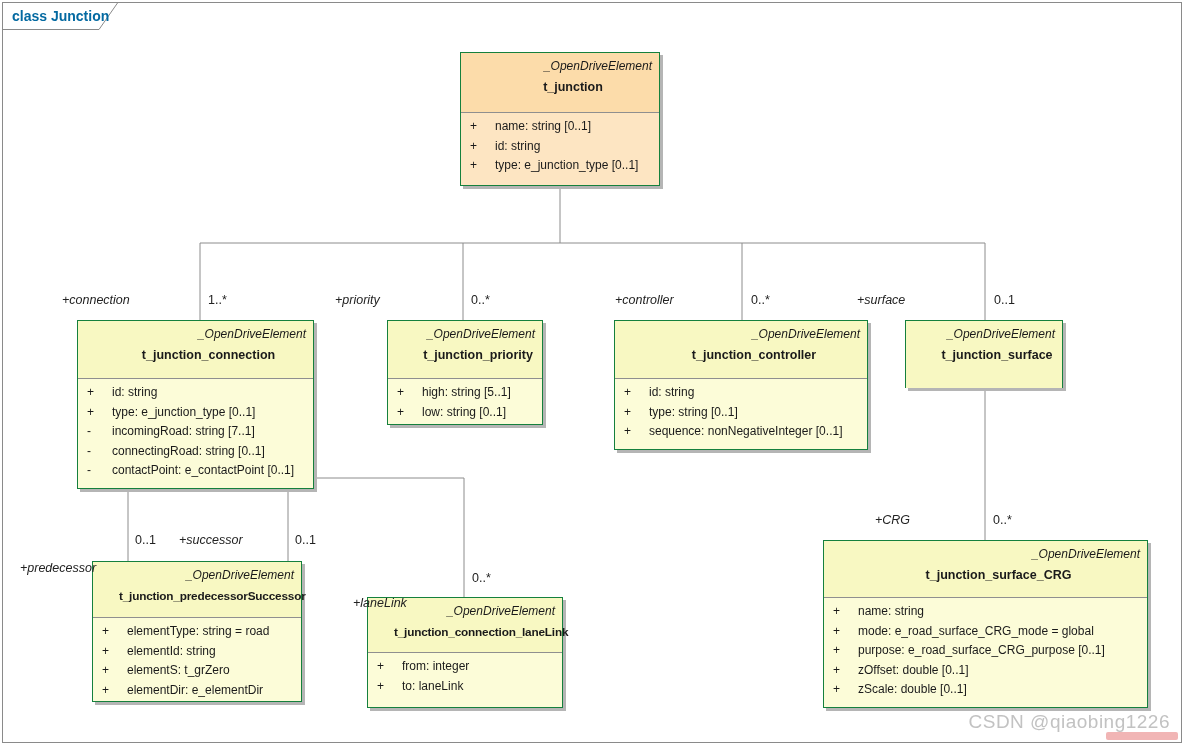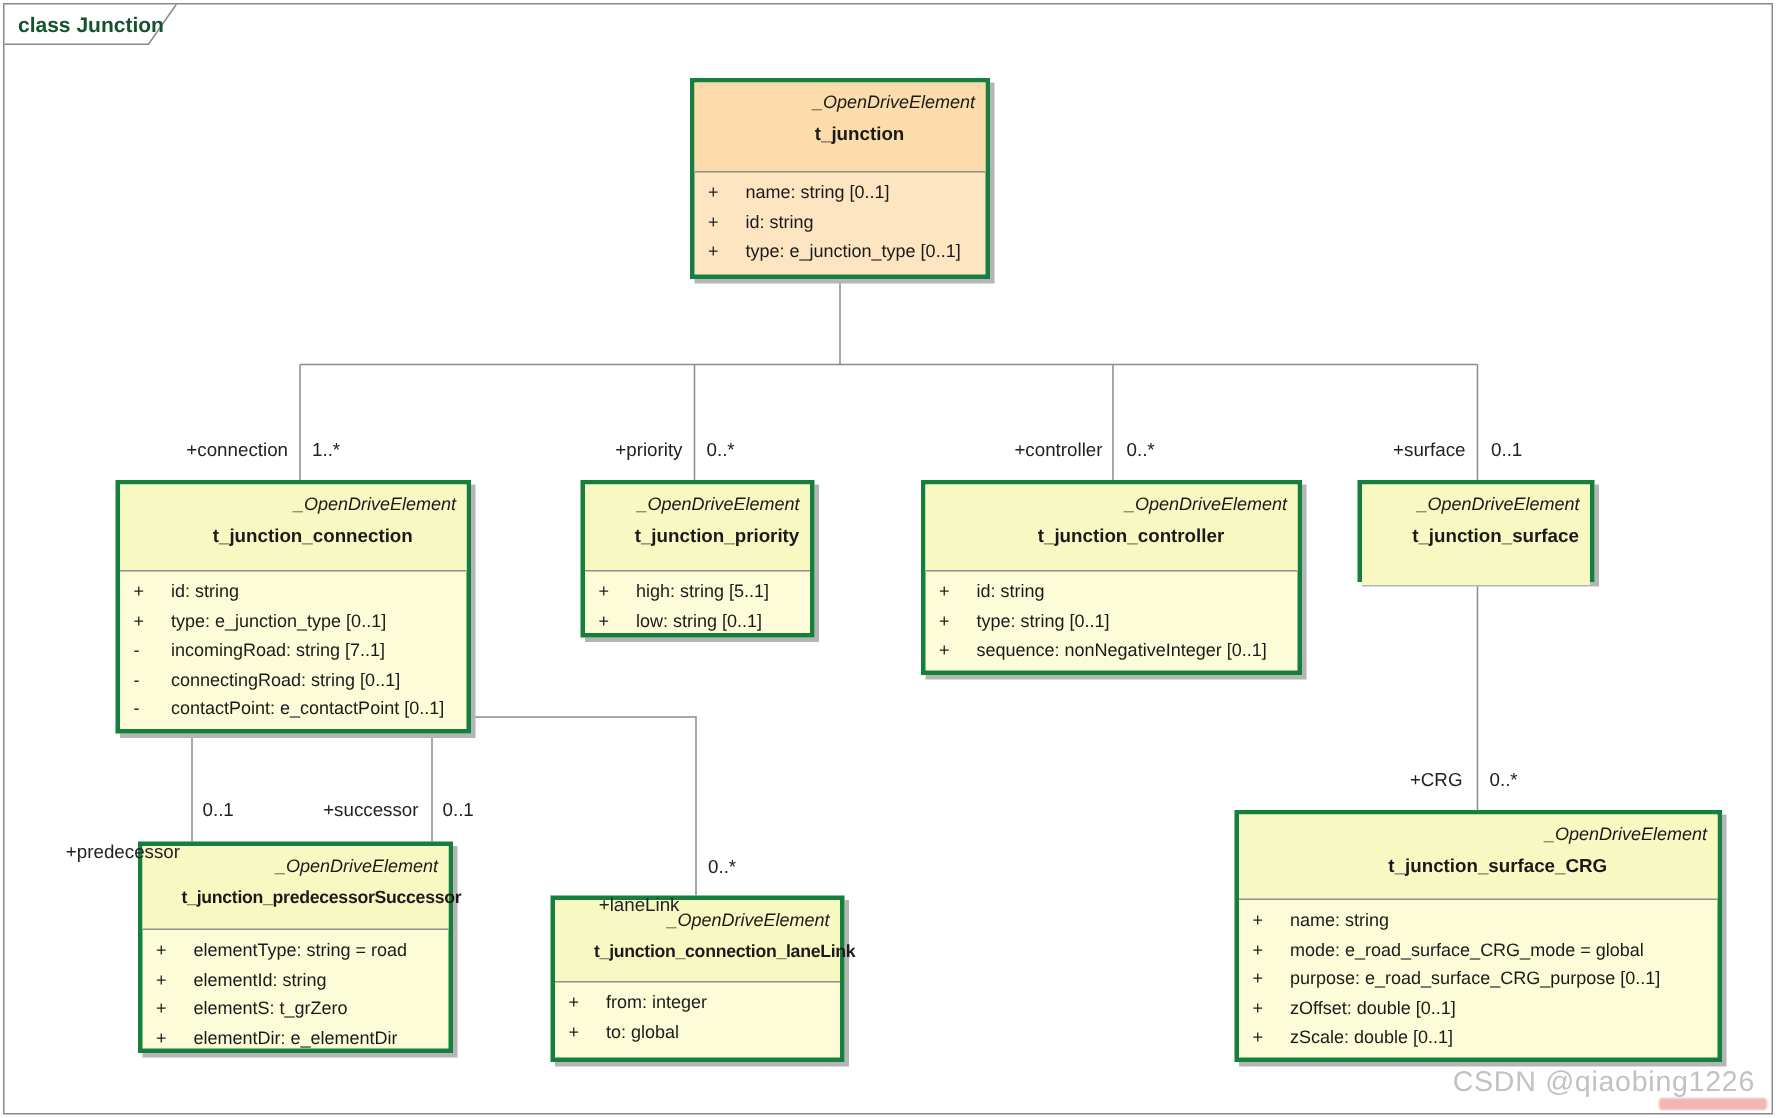--- a/index.html
+++ b/index.html
@@ -2,24 +2,24 @@
 <html><head>
 <meta charset="utf-8">
 <style>
   html,body{margin:0;padding:0;background:#fff;}
   .canvas{
     position:relative;width:1184px;height:745px;background:#ffffff;
     font-family:"Liberation Sans",sans-serif;color:#1a1a1a;overflow:hidden;
   }
   .lines{position:absolute;left:0;top:0;pointer-events:none;}
   .frame-tab-label{
-    position:absolute;left:12px;top:8px;font-size:14px;font-weight:bold;color:#14532d;
+    position:absolute;left:12px;top:8px;font-size:14px;font-weight:bold;color:#0369a1;
   }
   .uml-box{
-    position:absolute;border:3px solid #15803d;box-shadow:3px 3px 0 #b5b5b5;
+    position:absolute;border:1px solid #15803d;box-shadow:3px 3px 0 #b5b5b5;
     box-sizing:border-box;
   }
   .yellow{background:#fcfcd8;}
   .yellow .hdr{background:#f8f8c2;}
   .orange{background:#fde5c2;}
   .orange .hdr{background:#fcdcaa;}
   .hdr{box-sizing:border-box;}
   .hdr.with-sep{border-bottom:1px solid #8f8f8f;}
   .stereotype{
     font-style:italic;font-size:12px;text-align:right;padding:6px 7px 0 0;white-space:nowrap;
@@ -28,21 +28,21 @@
     font-weight:bold;font-size:12.5px;text-align:center;margin-top:7px;white-space:nowrap;padding-left:26px;
   }
   .cls-name.tight{font-size:11.8px;letter-spacing:-0.2px;text-align:center;}
   .attrs{padding-top:4px;}
   .attr-row{display:flex;font-size:12px;line-height:19.5px;white-space:nowrap;}
   .vis{width:25px;padding-left:9px;box-sizing:content-box;flex:0 0 auto;}
   .atext{flex:1 1 auto;}
   .rel-label{
     position:absolute;font-size:12.5px;color:#222;white-space:nowrap;height:16px;line-height:16px;
   }
-  .role{text-align:right;}
+  .role{text-align:left;font-style:italic;}
   .watermark{
     position:absolute;right:14px;top:711px;font-size:19px;color:#c2c2c2;letter-spacing:0.5px;
   }
   .stamp{
     position:absolute;right:6px;top:732px;width:72px;height:8px;
     background:rgba(220,70,70,0.40);border-radius:2px;filter:blur(0.6px);
   }
 </style>
 </head>
 <body>
@@ -183,21 +183,21 @@
       <div class="stereotype">_OpenDriveElement</div>
       <div class="cls-name tight">t_junction_connection_laneLink</div>
     </div>
     <div class="attrs">
       <div class="attr-row">
           <span class="vis">+</span>
           <span class="atext">from: integer</span>
         </div>
       <div class="attr-row">
           <span class="vis">+</span>
-          <span class="atext">to: global</span>
+          <span class="atext">to: laneLink</span>
         </div>
     </div>
   </div>
 
   <div class="uml-box yellow" style="left:823px;top:540px;width:325px;height:168px;">
     <div class="hdr with-sep" style="height:57px;">
       <div class="stereotype">_OpenDriveElement</div>
       <div class="cls-name">t_junction_surface_CRG</div>
     </div>
     <div class="attrs">

